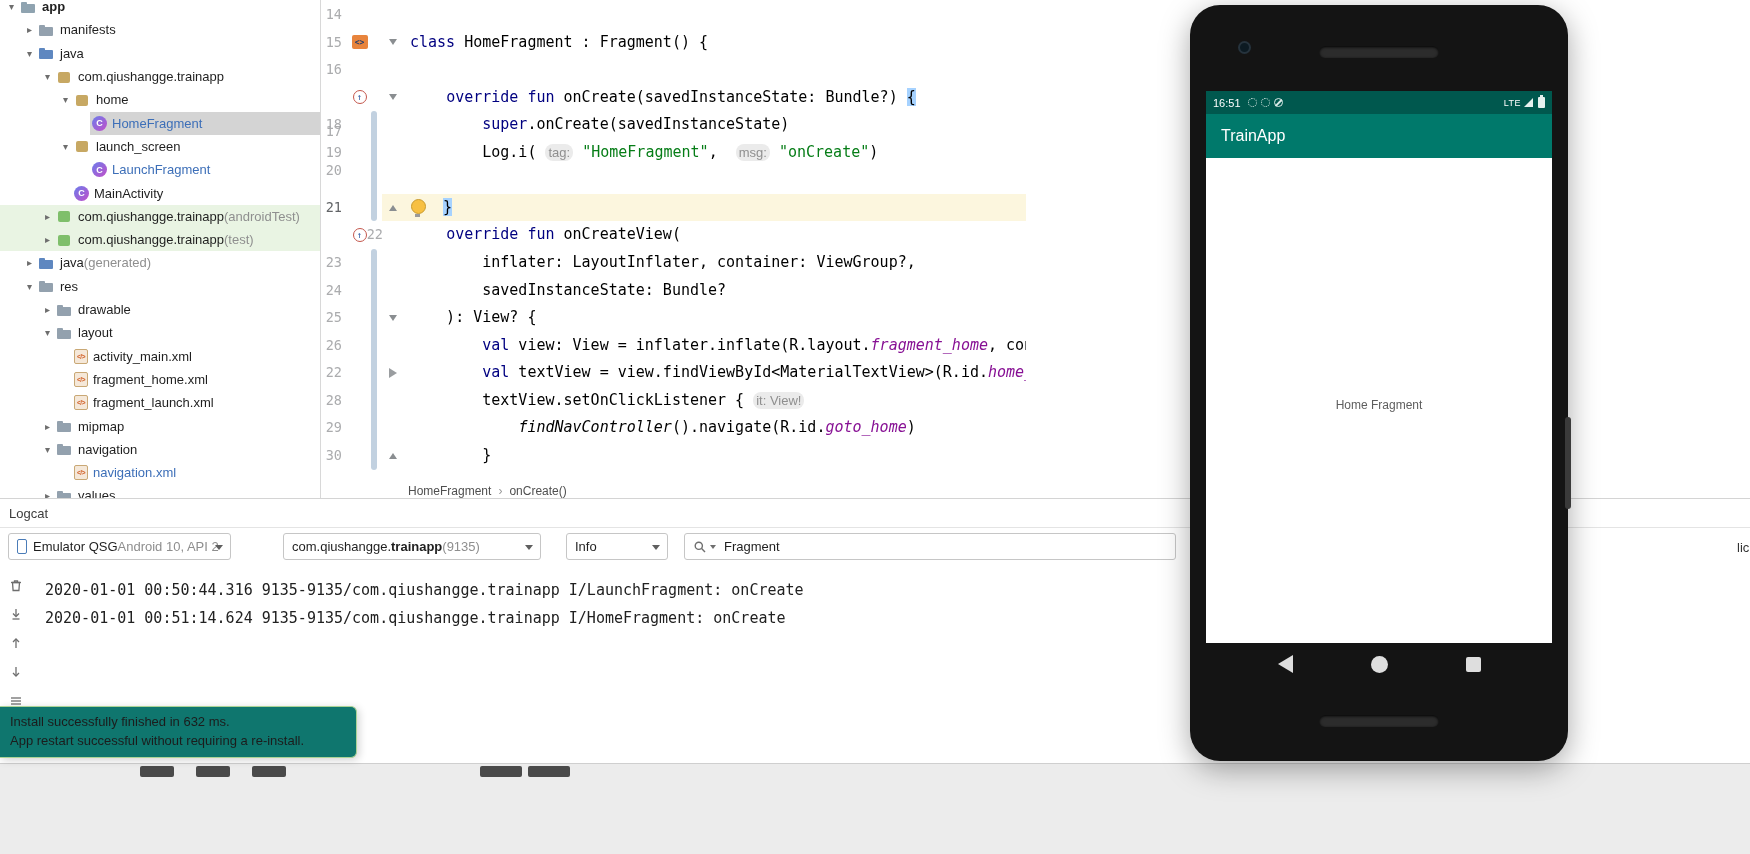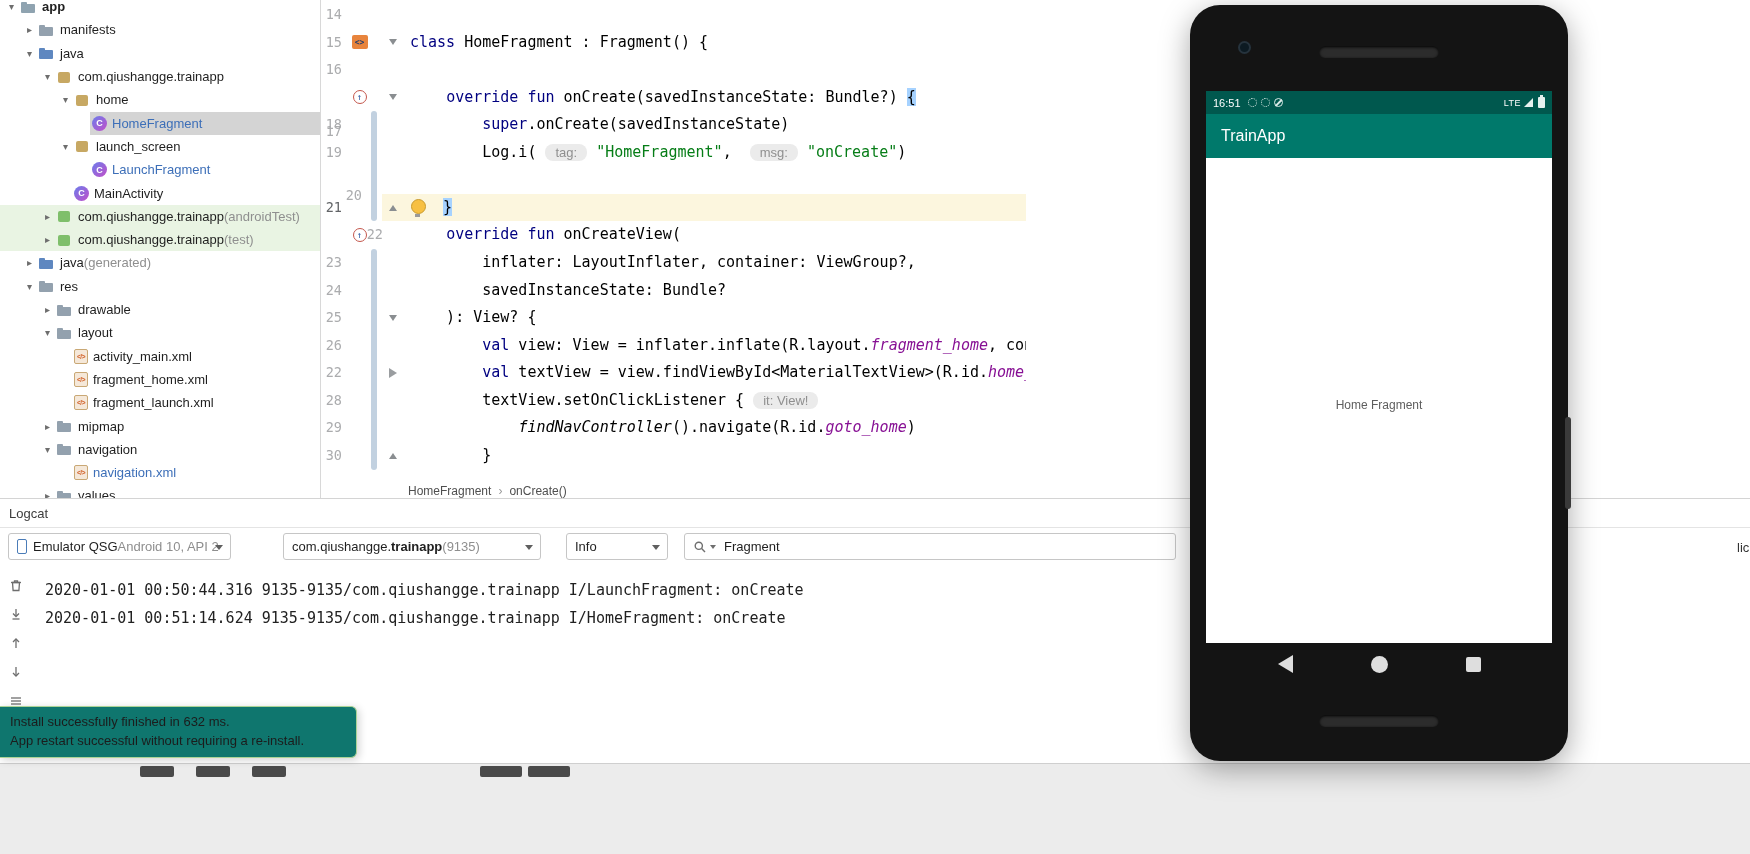--- a/index.html
+++ b/index.html
@@ -61,21 +61,21 @@
              border-left:8px solid #9A9DA0}
   .codewrap{position:absolute;left:88px;top:0;right:0;bottom:0}
   .cline{position:absolute;left:2px;right:0;height:27.56px;line-height:27.56px;font-size:15px;
          white-space:pre;color:#000}
   .tok-p{color:#000}
   .tok-kw{color:#000080;font-weight:normal}
   .tok-str{color:#067D17}
   .tok-fld{color:#871094;font-style:italic}
   .tok-fni{font-style:italic}
   .tok-sel{background:#A6D2FF}
-  .tok-hint{background:#EBEBEB;color:#8F8F8F;border-radius:8px;padding:1px 10px;font-size:13px;
+  .tok-hint{background:#EBEBEB;color:#8F8F8F;border-radius:8px;padding:1px 3px;font-size:13px;
             font-family:"Liberation Sans",sans-serif}
   .bulb{display:inline-block;width:13px;height:13px;border-radius:50%;background:#F7C043;
         border:1px solid #C99B2F;vertical-align:-2px;margin:0 8px 0 1px;position:relative}
   .bulb::after{content:"";position:absolute;left:3px;bottom:-4px;width:5px;height:3px;background:#9A9A9A}
 
   .breadcrumbs{position:absolute;left:320px;top:484px;width:870px;height:14px;background:#fff;
                display:flex;align-items:center;padding-left:88px;font-size:12px;color:#4f4f4f;z-index:1;box-sizing:border-box}
   .breadcrumbs .sep{margin:0 7px;color:#9a9a9a}
 
   
@@ -330,21 +330,21 @@
         <div class="gnum" style="top: 56.12px;">16</div>
         <div class="gnum" style="top: 83.68px; margin-top: 34px;">17</div>
         <div class="gicon" style="top: 83.68px;">
           <span class="gi gi-override">↑</span>
         </div>
         <div class="gfold" style="top: 83.68px;">
           <span class="fold-down"></span>
         </div>
         <div class="gnum" style="top: 111.24px;">18</div>
         <div class="gnum" style="top: 138.8px;">19</div>
-        <div class="gnum" style="top: 182px; padding-left: 20px;">20</div>
+        <div class="gnum" style="top: 157px;">20</div>
         <div class="gnum cur" style="top: 193.92px;">21</div>
         <div class="gfold" style="top: 193.92px;">
           <span class="fold-up"></span>
         </div>
         <div class="gnum" style="top: 221.48px; margin-left: 41px;">22</div>
         <div class="gicon" style="top: 221.48px;">
           <span class="gi gi-override">↑</span>
         </div>
         <div class="gnum" style="top: 249.04px;">23</div>
         <div class="gnum" style="top: 276.6px;">24</div>

